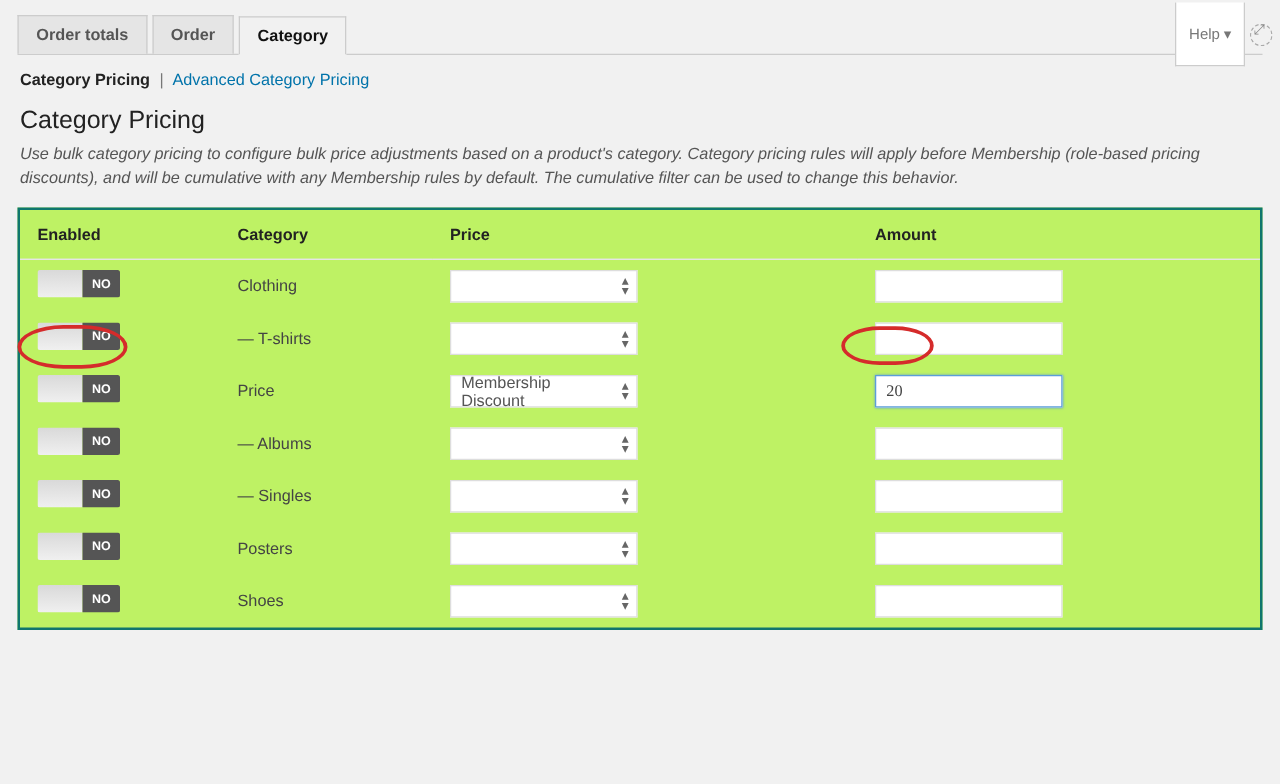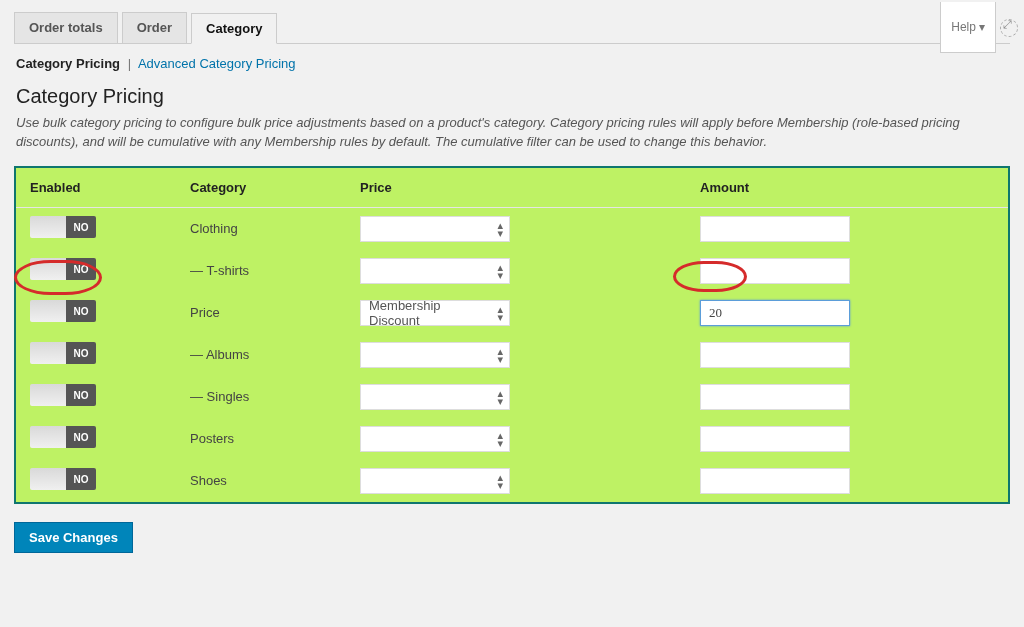--- a/index.html
+++ b/index.html
@@ -346,17 +346,16 @@
                 <span class="caret" style="white-space: pre;">▴
 ▾</span>
               </div>
             </td>
             <td><input type="text" class="amount-input" style=""></td>
           </tr>
         </tbody>
     </table>
   </div>
 
-  <button class="save-btn">Save Changes</button>
 </div>
 
 <div class="red-oval" style="left:14px; top:260px; width:88px; height:35px;"></div>
 <div class="red-oval" style="left:673px; top:261px; width:74px; height:31px;"></div>
 
 </body></html>

